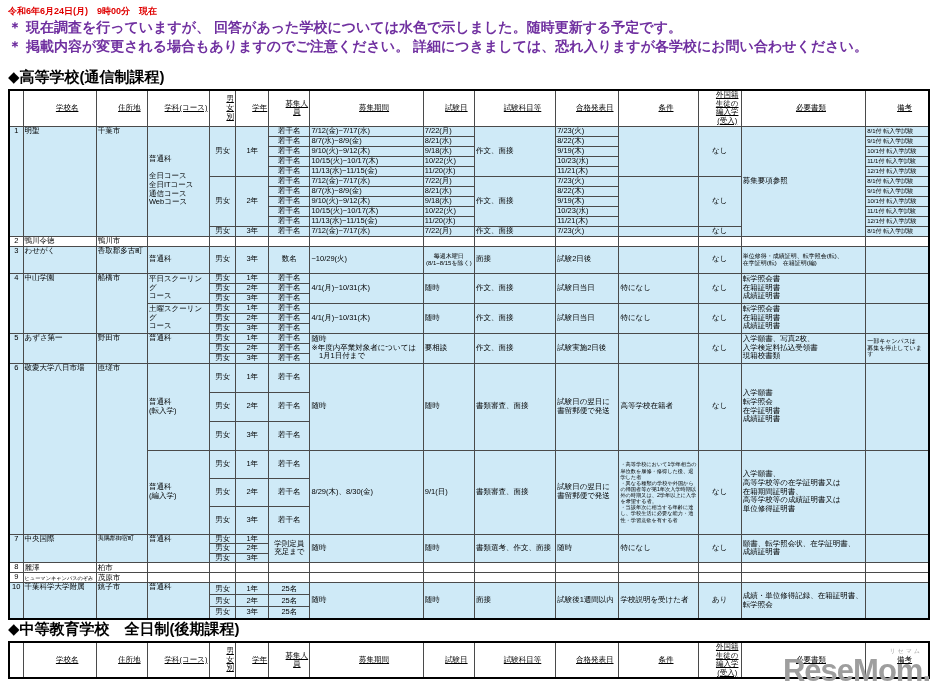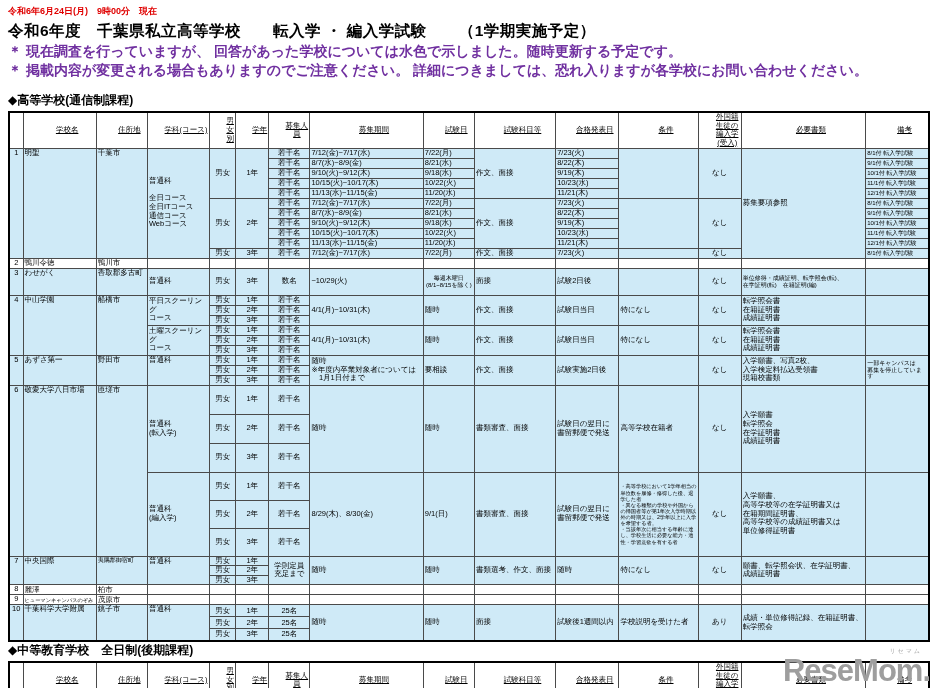--- a/index.html
+++ b/index.html
@@ -7,21 +7,21 @@
   html,body { margin:0; padding:0; }
   body {
     width:936px; height:688px; background:#fff; overflow:hidden;
     font-family:"Liberation Sans","DejaVu Sans",sans-serif; position:relative;
   }
   .page { position:relative; width:936px; height:688px; }
   .ts { margin:5px 0 0 8px; font-size:9px; font-weight:bold; color:#e00000; }
   .title { margin:3px 0 0 8px; font-size:15.5px; font-weight:bold; color:#000; letter-spacing:0.5px; }
   .note { margin:1px 0 0 8px; font-size:14px; font-weight:bold; color:#7030a0; }
   .note:first-of-type { margin-top:4px; }
-  .sec-title { margin:12px 0 2px 8px; font-size:12px; font-weight:bold; color:#000; }
+  .sec-title { margin:12px 0 2px 8px; font-size:15px; font-weight:bold; color:#000; }
   .sec2 { margin-top:0; }
   table { border-collapse:collapse; table-layout:fixed; width:922px; margin-left:8px;
           border:2px solid #000; }
   th, td { border:1px solid #4a4a4a; padding:0 1px; font-size:7.5px; line-height:1.15;
            text-align:center; vertical-align:middle; white-space:pre-line; overflow:hidden; }
   th { background:#fff; font-weight:normal; text-decoration:underline; height:22px;padding-left:16px; }
   td { background:var(--hl); color:#000; }
   tr.white td { background:#fff; }
   td.l { text-align:left; }
   td.vt { vertical-align:top; }
@@ -30,21 +30,20 @@
   .logo { position:absolute; right:6px; bottom:4px; text-align:right; z-index:5; }
   .logo-ruby { display:block; font-size:6px; color:#a6a6a6; letter-spacing:2px;
                margin-right:8px; margin-bottom:-3px; }
   .logo-text { font-size:31px; font-weight:bold; color:#9e9e9e; letter-spacing:-1px; }
 </style>
 </head>
 <body>
 
 <div class="page">
   <div class="ts">令和6年6月24日(月)　9時00分　現在</div>
-  <h1 class="title">令和6年度　千葉県私立高等学校　　転入学 ・ 編入学試験　　（1学期実施予定）</h1>
   <div class="note">＊ 現在調査を行っていますが、 回答があった学校については水色で示しました。随時更新する予定です。</div>
   <div class="note">＊ 掲載内容が変更される場合もありますのでご注意ください。 詳細につきましては、恐れ入りますが各学校にお問い合わせください。</div>
 
   <div class="sec-title">◆高等学校(通信制課程)</div>
   <table>
       <colgroup>
         <col style="width: 14px;">
         <col style="width: 73px;">
         <col style="width: 51px;">
         <col style="width: 62px;">

